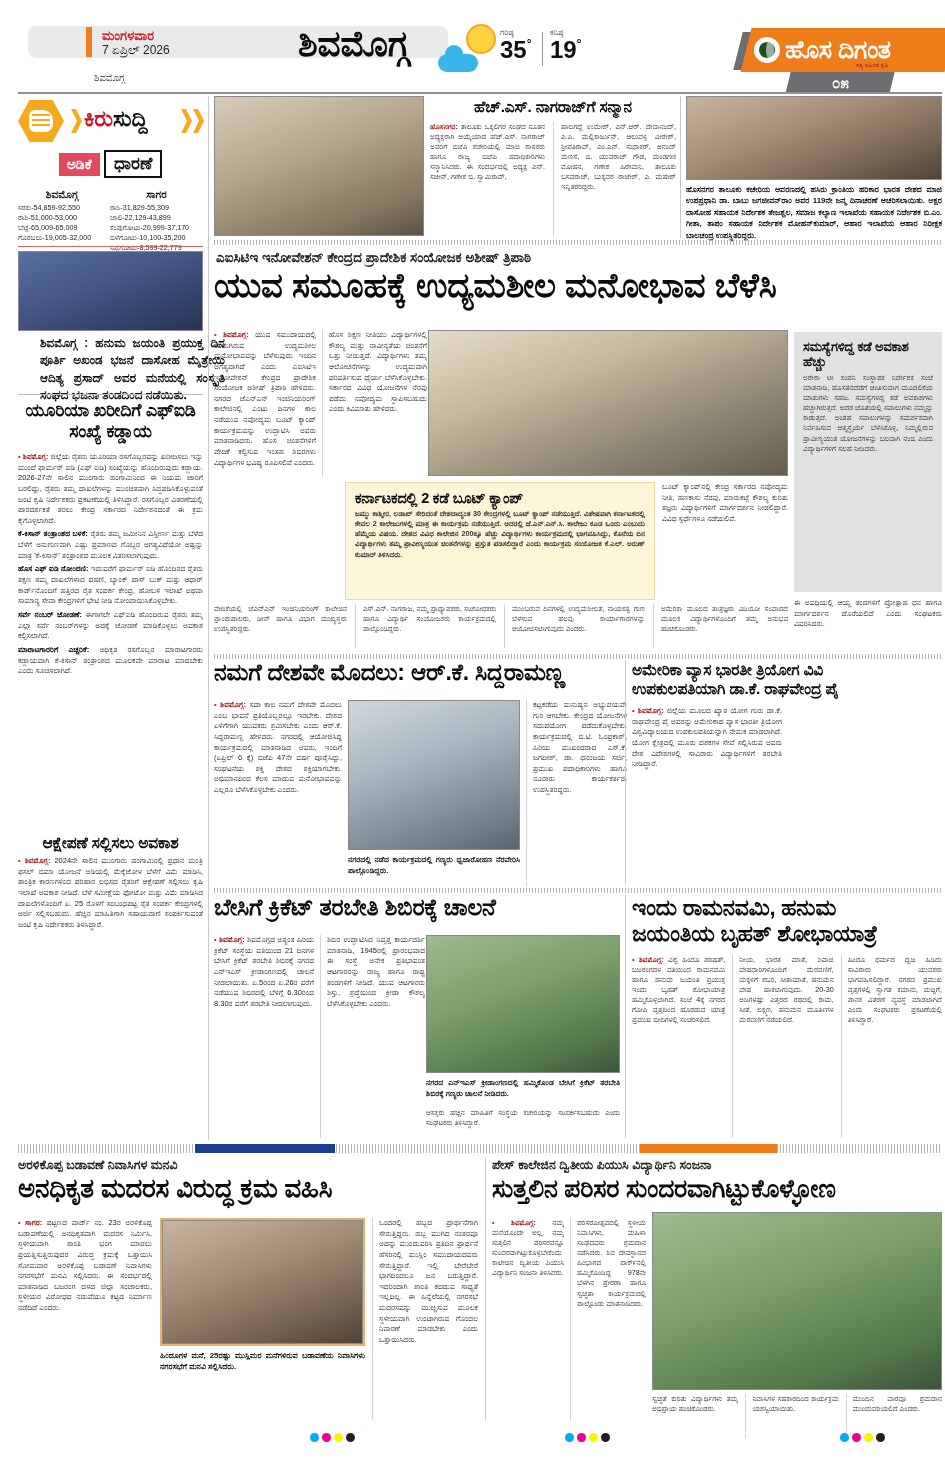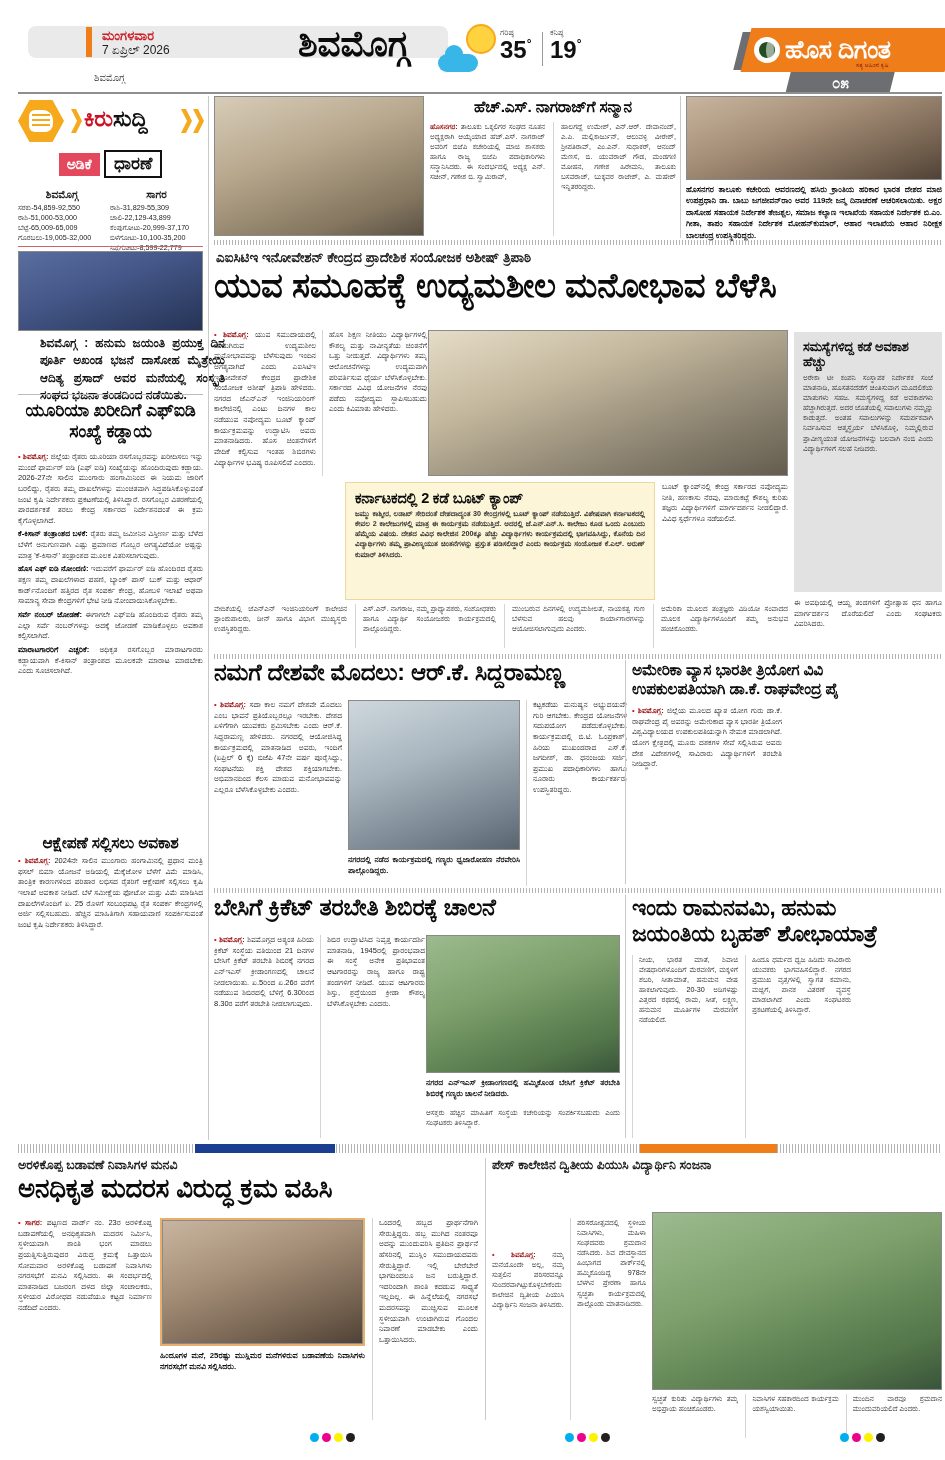--- a/index.html
+++ b/index.html
@@ -213,41 +213,45 @@
   <div class="abs cap" style="left:426px;top:1077px;width:194px;font-size:7.6px;">ನಗರದ ಎನ್‌ಇಎಸ್ ಕ್ರೀಡಾಂಗಣದಲ್ಲಿ ಹಮ್ಮಿಕೊಂಡ ಬೇಸಿಗೆ ಕ್ರಿಕೆಟ್ ತರಬೇತಿ ಶಿಬಿರಕ್ಕೆ ಗಣ್ಯರು ಚಾಲನೆ ನೀಡಿದರು.</div>
   <div class="abs body2" style="left:426px;top:1108px;width:194px;height:30px;overflow:hidden;">ಆಸಕ್ತರು ಹೆಚ್ಚಿನ ಮಾಹಿತಿಗೆ ಸಂಸ್ಥೆಯ ಕಚೇರಿಯನ್ನು ಸಂಪರ್ಕಿಸಬಹುದು ಎಂದು ಸಂಘಟಕರು ತಿಳಿಸಿದ್ದಾರೆ.</div>
 
   <div class="abs vline" style="left:625px;top:895px;height:243px;"></div>
 
   <div class="abs hl" style="left:632px;top:895px;width:310px;font-size:22px;line-height:1.2;">
     <div>ಇಂದು ರಾಮನವಮಿ, ಹನುಮ</div>
     <div>ಜಯಂತಿಯ ಬೃಹತ್ ಶೋಭಾಯಾತ್ರೆ</div>
   </div>
   <div class="abs" style="left:632px;top:955px;width:310px;height:183px;display:flex;gap:7px;">
+    <div class="body2" style="width:98px;overflow:hidden;">
+      <span class="bullet">• </span><span class="dl">ಶಿವಮೊಗ್ಗ:</span> <span>ವಿಶ್ವ ಹಿಂದೂ ಪರಿಷತ್, ಬಜರಂಗದಳ ವತಿಯಿಂದ ರಾಮನವಮಿ ಹಾಗೂ ಹನುಮ ಜಯಂತಿ ಪ್ರಯುಕ್ತ ಇಂದು ಬೃಹತ್ ಶೋಭಾಯಾತ್ರೆ ಹಮ್ಮಿಕೊಳ್ಳಲಾಗಿದೆ. ಸಂಜೆ 4ಕ್ಕೆ ನಗರದ ಗೋಪಿ ವೃತ್ತದಿಂದ ಹೊರಡುವ ಯಾತ್ರೆ ಪ್ರಮುಖ ಬೀದಿಗಳಲ್ಲಿ ಸಂಚರಿಸಲಿದೆ.</span>
+    </div>
     <div class="body2 colrule" style="width:99px;padding-left:6px;overflow:hidden;">ನೀಯ, ಭಾರತ ಮಾತೆ, ಶಿವಾಜಿ ವೇಷಧಾರಿಗಳೊಂದಿಗೆ ಮೆರವಣಿಗೆ, ಮಕ್ಕಳಿಗೆ ಶಬರಿ, ಸೀತಾಮಾತೆ, ಹನುಮನ ವೇಷ ಹಾಕಲಾಗುವುದು. 20-30 ಅಡಿಗಳಷ್ಟು ಎತ್ತರದ ರಥದಲ್ಲಿ ರಾಮ, ಸೀತೆ, ಲಕ್ಷ್ಮಣ, ಹನುಮನ ಮೂರ್ತಿಗಳ ಮೆರವಣಿಗೆ ನಡೆಯಲಿದೆ.</div>
     <div class="body2 colrule" style="width:99px;padding-left:6px;overflow:hidden;">ಹಿಂದೂ ಧರ್ಮದ ಧ್ವಜ ಹಿಡಿದು ಸಾವಿರಾರು ಯುವಕರು ಭಾಗವಹಿಸಲಿದ್ದಾರೆ. ನಗರದ ಪ್ರಮುಖ ವೃತ್ತಗಳಲ್ಲಿ ಸ್ವಾಗತ ಕಮಾನು, ಮಜ್ಜಿಗೆ, ಪಾನಕ ವಿತರಣೆ ವ್ಯವಸ್ಥೆ ಮಾಡಲಾಗಿದೆ ಎಂದು ಸಂಘಟಕರು ಪ್ರಕಟಣೆಯಲ್ಲಿ ತಿಳಿಸಿದ್ದಾರೆ.</div>
   </div>
 
   <div class="abs dotsep" style="left:18px;top:1144px;width:924px;height:9px;"></div>
   <div class="abs" style="left:195px;top:1144px;width:140px;height:9px;background:#1b3e91;"></div>
   <div class="abs" style="left:640px;top:1144px;width:137px;height:9px;background:#ef7d1a;"></div>
 
   <div class="abs kick" style="left:18px;top:1158px;width:360px;font-size:12.5px;">ಅರಳಿಕೊಪ್ಪ ಬಡಾವಣೆ ನಿವಾಸಿಗಳ ಮನವಿ</div>
   <div class="abs hl" style="left:18px;top:1174px;width:462px;font-size:26px;">ಅನಧಿಕೃತ ಮದರಸ ವಿರುದ್ಧ ಕ್ರಮ ವಹಿಸಿ</div>
   <div class="abs body" style="left:18px;top:1218px;width:134px;height:202px;overflow:hidden;">
     <span class="bullet">• </span><span class="dl">ಸಾಗರ:</span> <span>ಪಟ್ಟಣದ ವಾರ್ಡ್ ನಂ. 23ರ ಅರಳಿಕೊಪ್ಪ ಬಡಾವಣೆಯಲ್ಲಿ ಅನಧಿಕೃತವಾಗಿ ಮದರಸ ನಿರ್ಮಿಸಿ, ಸ್ಥಳೀಯವಾಗಿ ಶಾಂತಿ ಭಂಗ ಮಾಡಲು ಪ್ರಯತ್ನಿಸುತ್ತಿರುವುದರ ವಿರುದ್ಧ ಕ್ರಮಕ್ಕೆ ಒತ್ತಾಯಿಸಿ ಸೋಮವಾರ ಅರಳಿಕೊಪ್ಪ ಬಡಾವಣೆ ನಿವಾಸಿಗಳು ನಗರಸಭೆಗೆ ಮನವಿ ಸಲ್ಲಿಸಿದರು. ಈ ಸಂದರ್ಭದಲ್ಲಿ ಮಾತನಾಡಿದ ಬಜರಂಗ ದಳದ ಜಿಲ್ಲಾ ಸಂಚಾಲಕರು, ಸ್ಥಳೀಯರ ವಿರೋಧದ ನಡುವೆಯೂ ಕಟ್ಟಡ ನಿರ್ಮಾಣ ನಡೆದಿದೆ ಎಂದರು.</span>
   </div>
   <div class="abs photo warm" style="left:160px;top:1218px;width:205px;height:128px;border:2px solid #e8b06a;box-sizing:border-box;"></div>
   <div class="abs cap" style="left:160px;top:1350px;width:205px;font-size:7.8px;">ಹಿಂದೂಗಳ ಮನೆ, 25ರಷ್ಟು ಮುಸ್ಲಿಮರ ಮನೆಗಳಿರುವ ಬಡಾವಣೆಯ ನಿವಾಸಿಗಳು ನಗರಸಭೆಗೆ ಮನವಿ ಸಲ್ಲಿಸಿದರು.</div>
   <div class="abs body colrule" style="left:372px;top:1218px;width:106px;height:202px;padding-left:6px;overflow:hidden;box-sizing:border-box;">ಒಂದರಲ್ಲಿ ಹಬ್ಬದ ಪ್ರಾರ್ಥನೆಗಾಗಿ ಸೇರುತ್ತಿದ್ದರು. ಹಬ್ಬ ಮುಗಿದ ನಂತರವೂ ಅದನ್ನು ಮುಂದುವರಿಸಿ ಪ್ರತಿದಿನ ಪ್ರಾರ್ಥನೆ ಹೆಸರಿನಲ್ಲಿ ಮುಸ್ಲಿಂ ಸಮುದಾಯದವರು ಸೇರುತ್ತಿದ್ದಾರೆ. ಇಲ್ಲಿ ಬೇರೆಬೇರೆ ಭಾಗದಿಂದಲೂ ಜನ ಬರುತ್ತಿದ್ದಾರೆ. ಇದರಿಂದಾಗಿ ಶಾಂತಿ ಕದಡುವ ಸಾಧ್ಯತೆ ಇಲ್ಲದಿಲ್ಲ. ಈ ಹಿನ್ನೆಲೆಯಲ್ಲಿ ನಗರಸಭೆ ಮದರಸವನ್ನು ಮುಚ್ಚಿಸುವ ಮೂಲಕ ಸ್ಥಳೀಯವಾಗಿ ಉಂಟಾಗಿರುವ ಗೊಂದಲ ನಿವಾರಣೆ ಮಾಡಬೇಕು ಎಂದು ಒತ್ತಾಯಿಸಿದರು.</div>
 
   <div class="abs vline" style="left:485px;top:1158px;height:262px;"></div>
 
   <div class="abs kick" style="left:492px;top:1158px;width:400px;font-size:12.5px;">ಪೇಸ್ ಕಾಲೇಜಿನ ದ್ವಿತೀಯ ಪಿಯುಸಿ ವಿದ್ಯಾರ್ಥಿನಿ ಸಂಜನಾ</div>
-  <div class="abs body2" style="left:492px;top:1218px;width:72px;height:202px;overflow:hidden;margin-top:32px;">
+  <div class="abs hl" style="left:492px;top:1174px;width:450px;font-size:25px;">ಸುತ್ತಲಿನ ಪರಿಸರ ಸುಂದರವಾಗಿಟ್ಟುಕೊಳ್ಳೋಣ</div>
+  <div class="abs body2" style="left:492px;top:1218px;width:72px;height:202px;overflow:hidden;">
     <span class="bullet">• </span><span class="dl">ಶಿವಮೊಗ್ಗ:</span> <span>ನಮ್ಮ ಮನೆಯೊಂದೇ ಅಲ್ಲ, ನಮ್ಮ ಸುತ್ತಲಿನ ಪರಿಸರವನ್ನೂ ಸುಂದರವಾಗಿಟ್ಟುಕೊಳ್ಳಬೇಕೆಂದು ಕಾಲೇಜಿನ ದ್ವಿತೀಯ ಪಿಯುಸಿ ವಿದ್ಯಾರ್ಥಿನಿ ಸಂಜನಾ ತಿಳಿಸಿದರು.</span>
   </div>
   <div class="abs body2 colrule" style="left:570px;top:1218px;width:76px;height:202px;padding-left:6px;overflow:hidden;box-sizing:border-box;">ಪರಿಸರೋತ್ಸವದಲ್ಲಿ ಸ್ಥಳೀಯ ನಿವಾಸಿಗಳು, ಮಹಿಳಾ ಸಂಘದವರು ಶ್ರಮದಾನ ನಡೆಸಿದರು. ಶಿವ ದೇವಸ್ಥಾನದ ಹಿಂಭಾಗದ ಪಾರ್ಕ್‌ನಲ್ಲಿ ಹಮ್ಮಿಕೊಂಡಿದ್ದ 978ನೇ ಬೆಳಗಿನ ಪ್ರೇರಣಾ ಹಾಗೂ ಸ್ವಚ್ಛತಾ ಕಾರ್ಯಕ್ರಮದಲ್ಲಿ ಪಾಲ್ಗೊಂಡು ಮಾತನಾಡಿದರು.</div>
   <div class="abs photo green" style="left:652px;top:1212px;width:290px;height:178px;"></div>
   <div class="abs" style="left:652px;top:1394px;width:290px;height:44px;display:flex;gap:7px;">
     <div class="body2" style="width:90px;overflow:hidden;">ಸ್ವಚ್ಛತೆ ಕುರಿತು ವಿದ್ಯಾರ್ಥಿಗಳು ತಮ್ಮ ಅಭಿಪ್ರಾಯ ಹಂಚಿಕೊಂಡರು.</div>
     <div class="body2 colrule" style="width:90px;padding-left:6px;overflow:hidden;">ನಿವಾಸಿಗಳ ಸಹಕಾರದಿಂದ ಕಾರ್ಯಕ್ರಮ ಯಶಸ್ವಿಯಾಯಿತು.</div>
     <div class="body2 colrule" style="width:93px;padding-left:6px;overflow:hidden;">ಮುಂದಿನ ವಾರವೂ ಶ್ರಮದಾನ ಮುಂದುವರಿಯಲಿದೆ ಎಂದರು.</div>
   </div>
 

